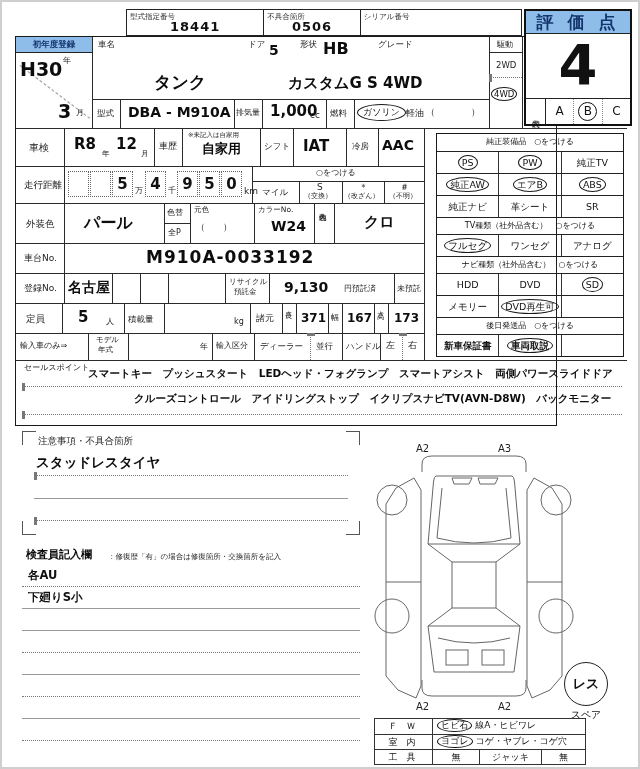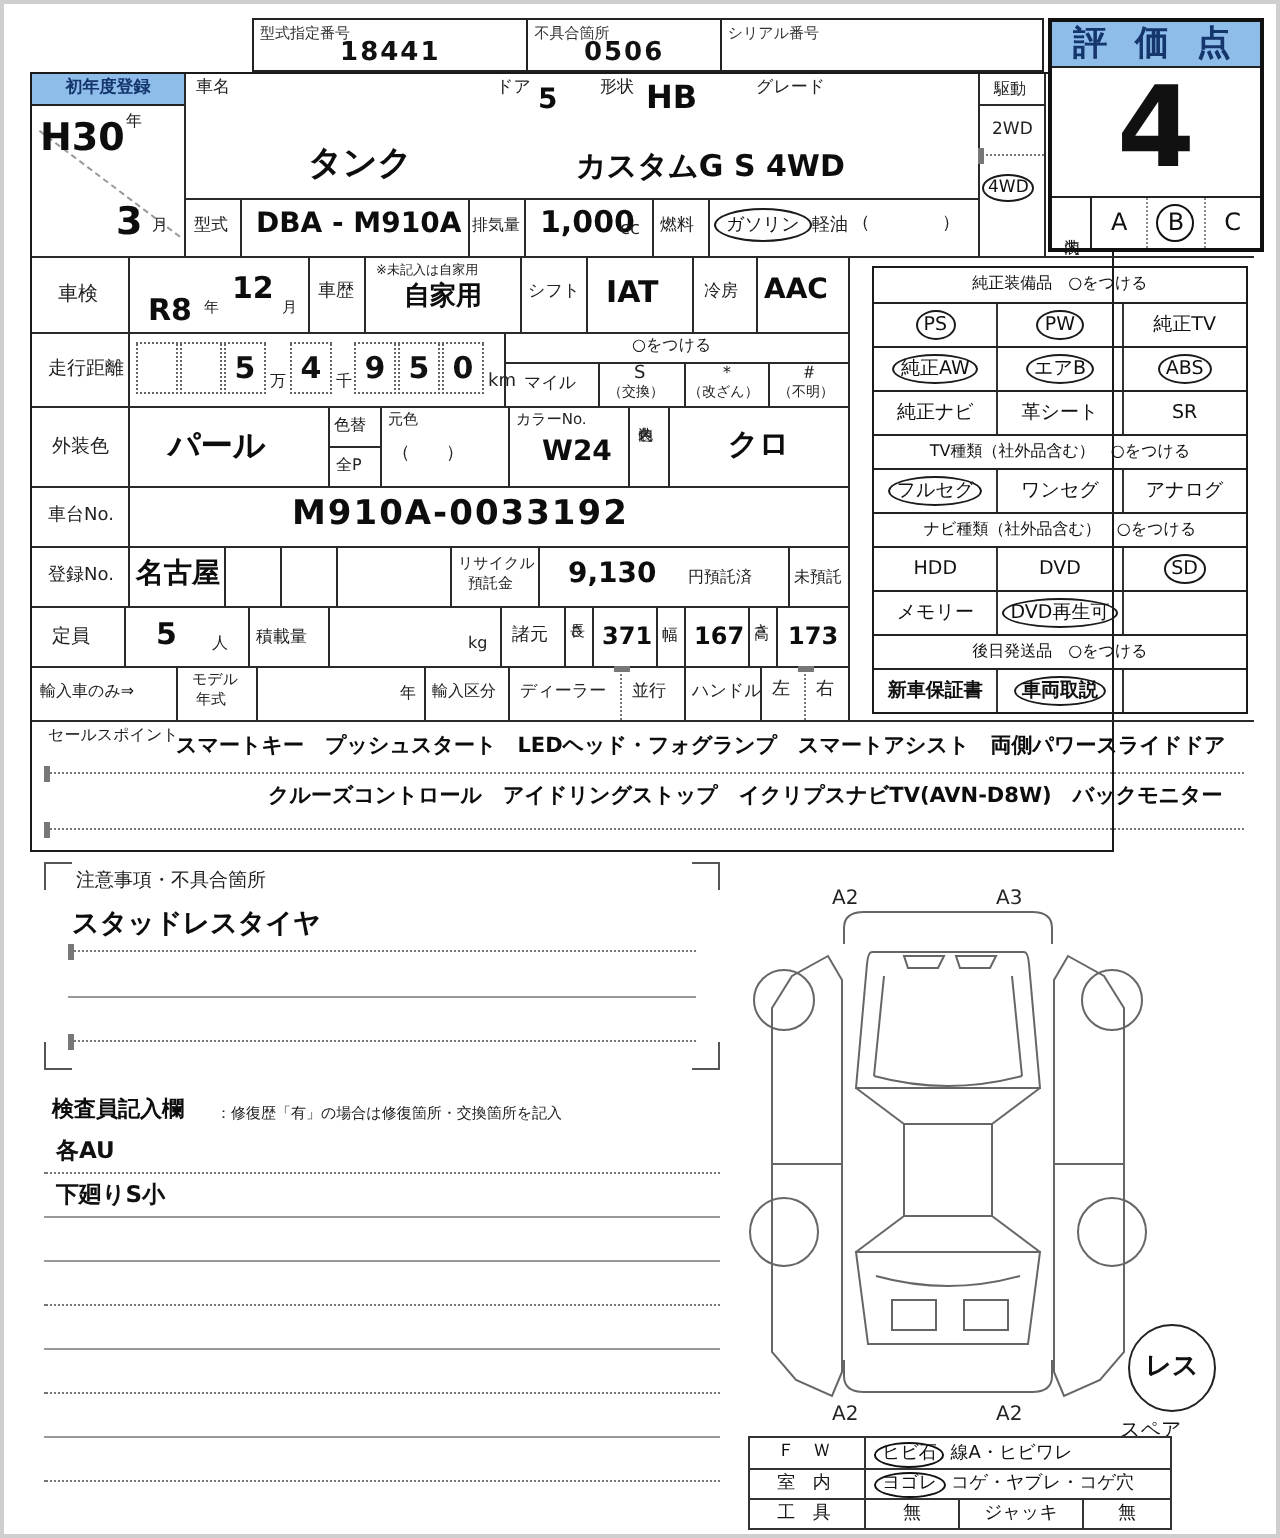--- a/index.html
+++ b/index.html
@@ -26,21 +26,21 @@
 .dbox{position:absolute;width:21px;height:26px;border:1px dotted #666;text-align:center;font-weight:bold;font-size:15px;line-height:25px}
 .opt{position:absolute;left:420px;top:96px;width:188px;height:224px;border:1.5px solid #1a1a1a;display:flex;flex-direction:column}
 .opt-head{font-size:8px;text-align:center;line-height:16px;height:17px;border-top:1px solid #222}
 .opt-head:first-child{border-top:none}
 .opt-row{display:flex;height:22px;border-top:1px solid #222}
 .opt-cell{flex:1;text-align:center;font-size:9.5px;line-height:21px;overflow:visible}
 .opt-cell+.opt-cell{border-left:1px solid #333}
 .opt-cell .circ{padding:0 3px;line-height:13px}
 .corner{position:absolute;width:14px;height:14px}
 .insp-row{height:22px;font-size:11.5px;font-weight:bold;padding:3px 0 0 6px;white-space:nowrap}
-.ct-row{display:flex;border-top:1px solid #333;height:15px;align-items:flex-end}
+.ct-row{display:flex;border-top:1px solid #333;height:15px;align-items:flex-start}
 .ct-row:first-child{border-top:none}
 .ct-lbl{width:58px;text-align:center;font-size:9px;letter-spacing:3px;border-right:1px solid #333;align-self:stretch;line-height:14px}
 .ct-val{flex:1;font-size:9px;padding-left:4px;white-space:nowrap}
 .ct-sub{text-align:center;font-size:9px;align-self:stretch;line-height:14px}
 .circ2{display:inline-block;border:1.4px solid #111;border-radius:50%;padding:0 3px;line-height:11px}
 svg text{font-family:"DejaVu Sans",sans-serif}
 </style>
 </head>
 <body>
 
@@ -122,21 +122,21 @@
     <div class="vline" style="left:138px;top:91px;height:38px"></div>
     <div class="vline" style="left:166px;top:91px;height:38px"></div>
     <div class="vline" style="left:244px;top:91px;height:38px"></div>
     <div class="vline" style="left:277px;top:91px;height:38px"></div>
     <div class="vline" style="left:330px;top:91px;height:38px"></div>
     <div class="vline" style="left:362px;top:91px;height:38px"></div>
     <div class="hline" style="left:0;top:129px;width:408px"></div>
     <div class="vline" style="left:408px;top:91px;height:232px"></div>
 
     <div class="lbl" style="left:13px;top:105px;font-size:10px">車検</div>
-    <div class="val" style="left:58px;top:110px;font-size:15px">R8</div>
+    <div class="val" style="left:58px;top:99px;font-size:15px">R8</div>
     <div class="lbl" style="left:86px;top:113px;font-size:7.5px">年</div>
     <div class="val" style="left:100px;top:99px;font-size:15px">12</div>
     <div class="lbl" style="left:125px;top:113px;font-size:7.5px">月</div>
     <div class="lbl" style="left:143px;top:105px;font-size:9px">車歴</div>
     <div class="lbl" style="left:172px;top:95px;font-size:6.5px">※未記入は自家用</div>
     <div class="val" style="left:186px;top:105px;font-size:13px">自家用</div>
     <div class="lbl" style="left:248px;top:105px">シフト</div>
     <div class="val" style="left:287px;top:101px;font-size:15px">IAT</div>
     <div class="lbl" style="left:336px;top:105px">冷房</div>
     <div class="val" style="left:366px;top:101px;font-size:14px">AAC</div>
@@ -361,21 +361,21 @@
     </g>
     <g fill="#222" font-size="10">
       <text x="58" y="14">A2</text>
       <text x="140" y="14">A3</text>
       <text x="58" y="272">A2</text>
       <text x="140" y="272">A2</text>
     </g>
   </svg>
 
   <div class="abs" style="left:562px;top:660px;width:44px;height:44px;border:1.6px solid #222;border-radius:50%;text-align:center;line-height:42px;font-size:13px;font-weight:bold">レス</div>
-  <div class="abs" style="left:558px;top:706px;width:52px;text-align:left;font-size:10px">スペア</div>
+  <div class="abs" style="left:558px;top:706px;width:52px;text-align:center;font-size:10px">スペア</div>
 
   <div class="abs" style="left:372px;top:716px;width:212px;height:47px;border:1.2px solid #333;display:flex;flex-direction:column">
     <div class="ct-row">
       <div class="ct-lbl">Ｆ Ｗ</div>
       <div class="ct-val">
         <span class="circ2">ヒビ石</span>
         <span>線A・ヒビワレ</span>
       </div>
     </div>
     <div class="ct-row">

